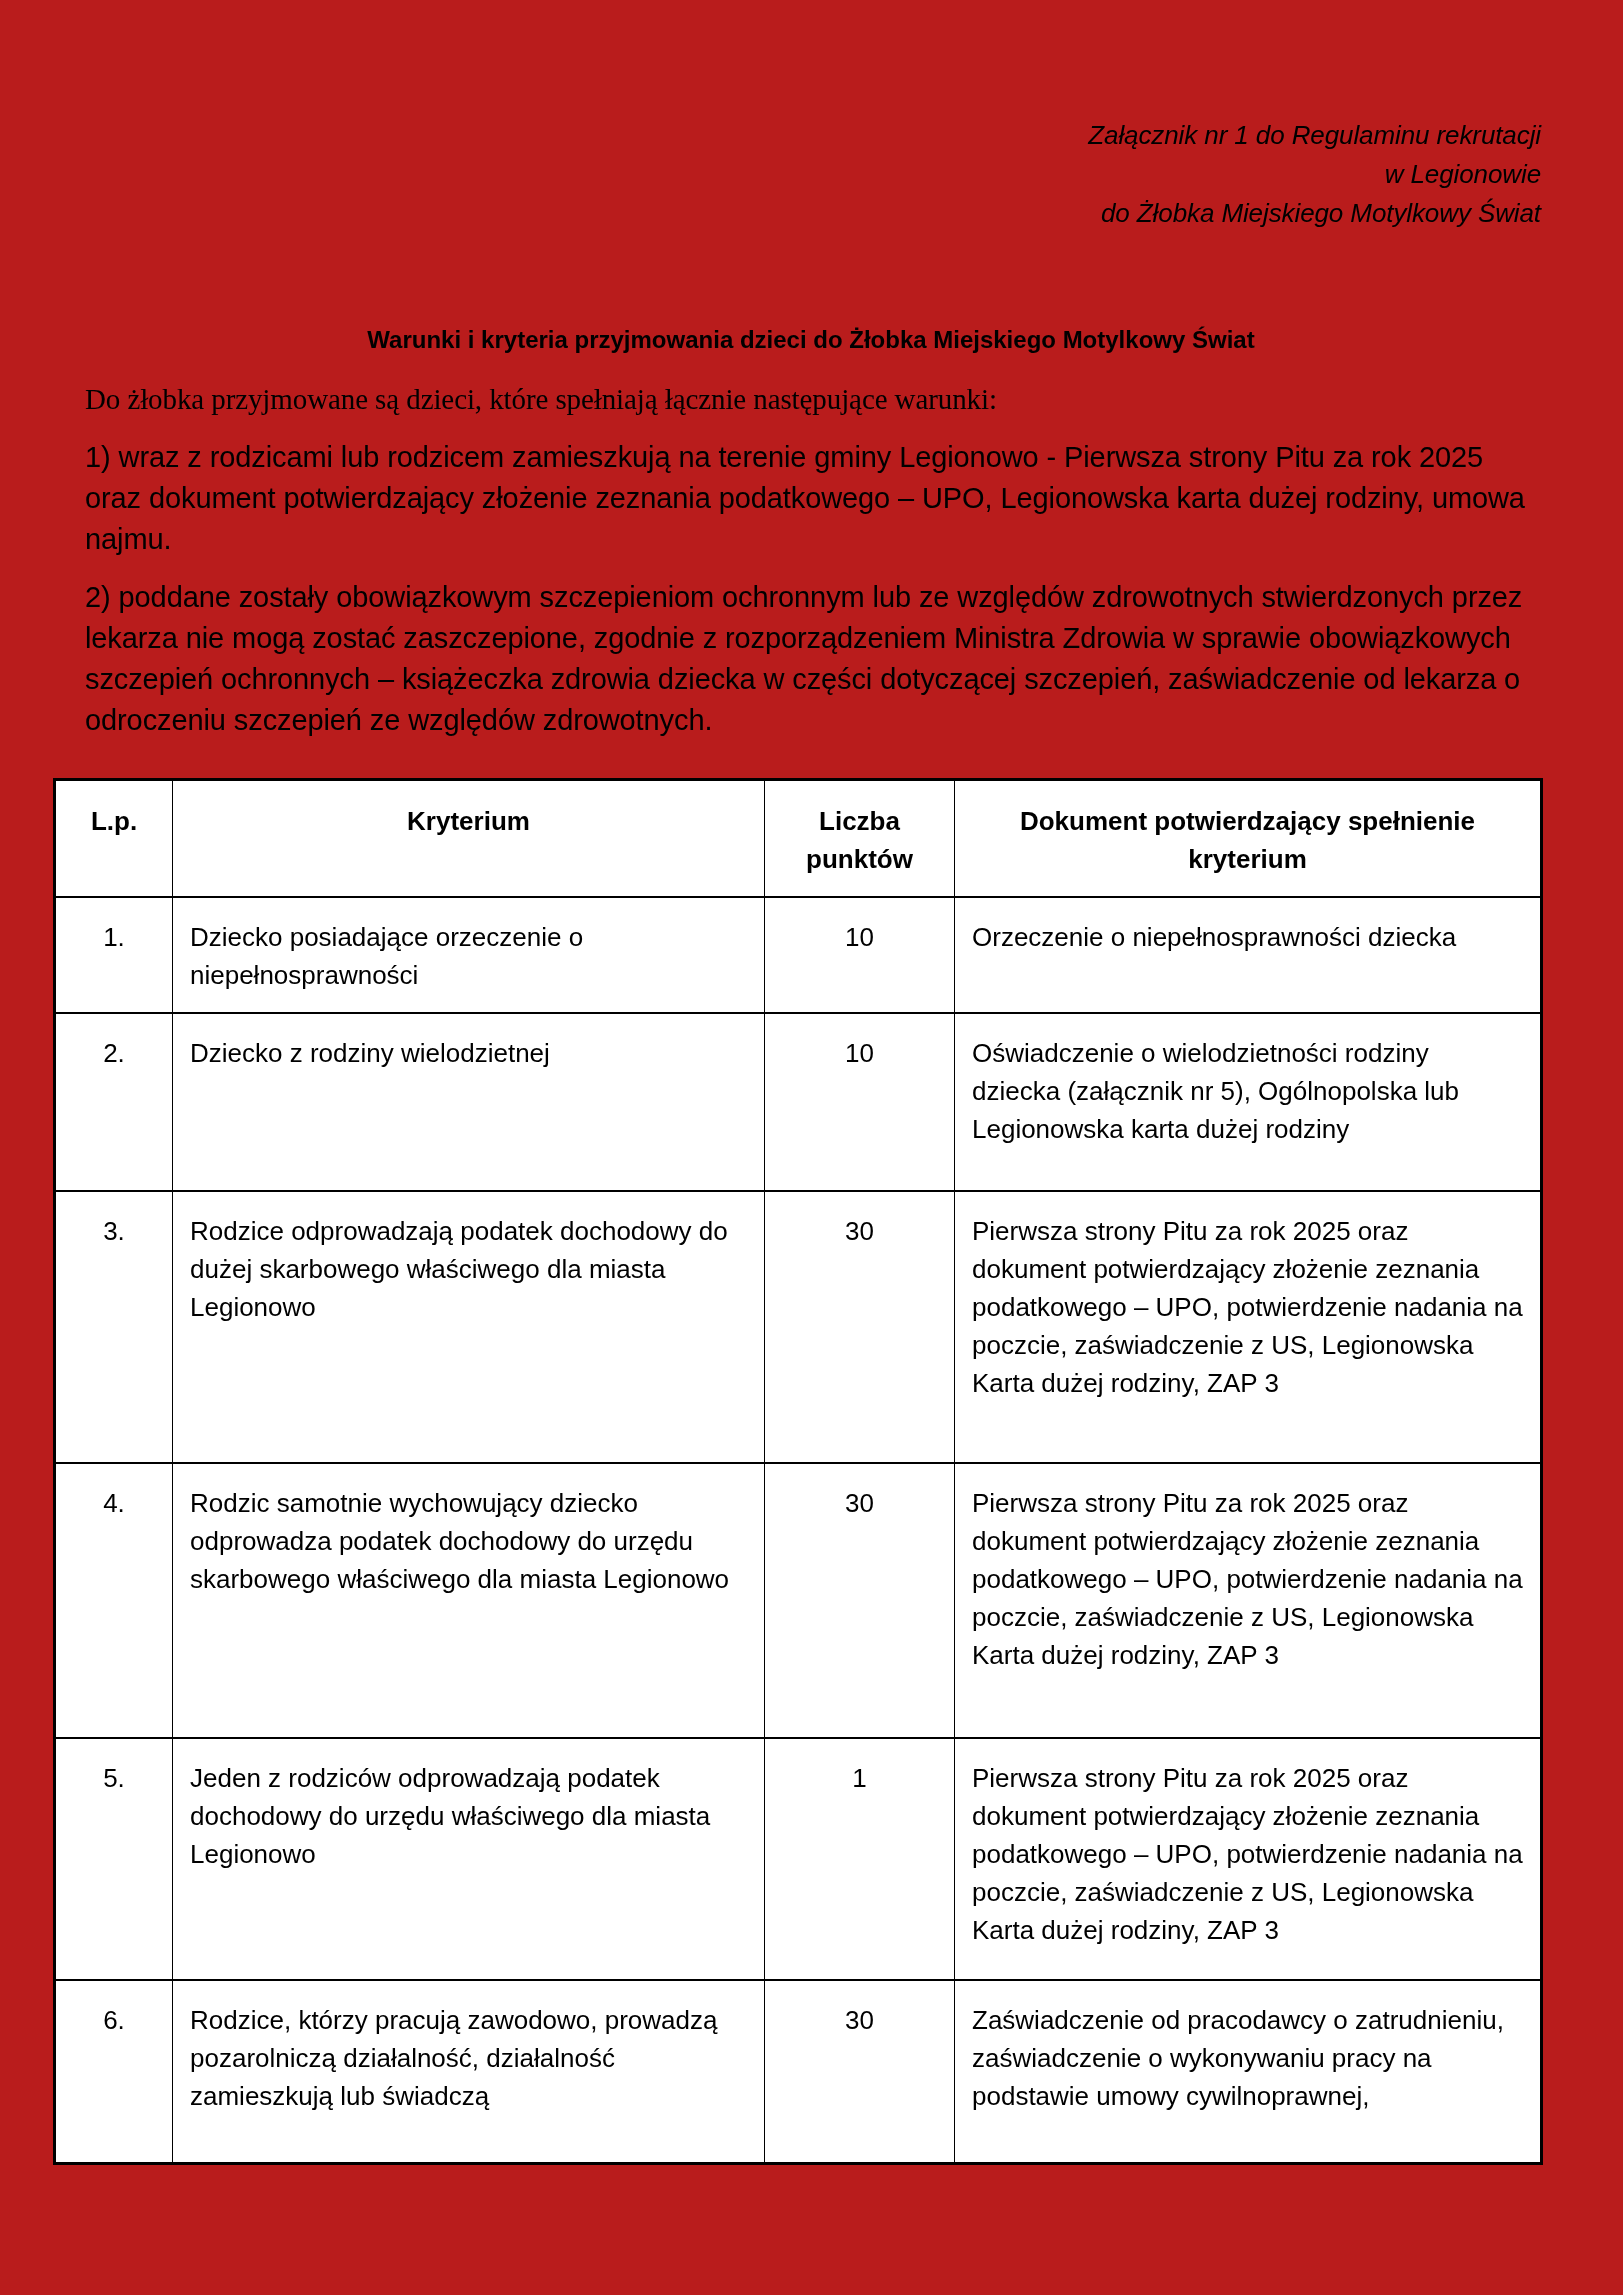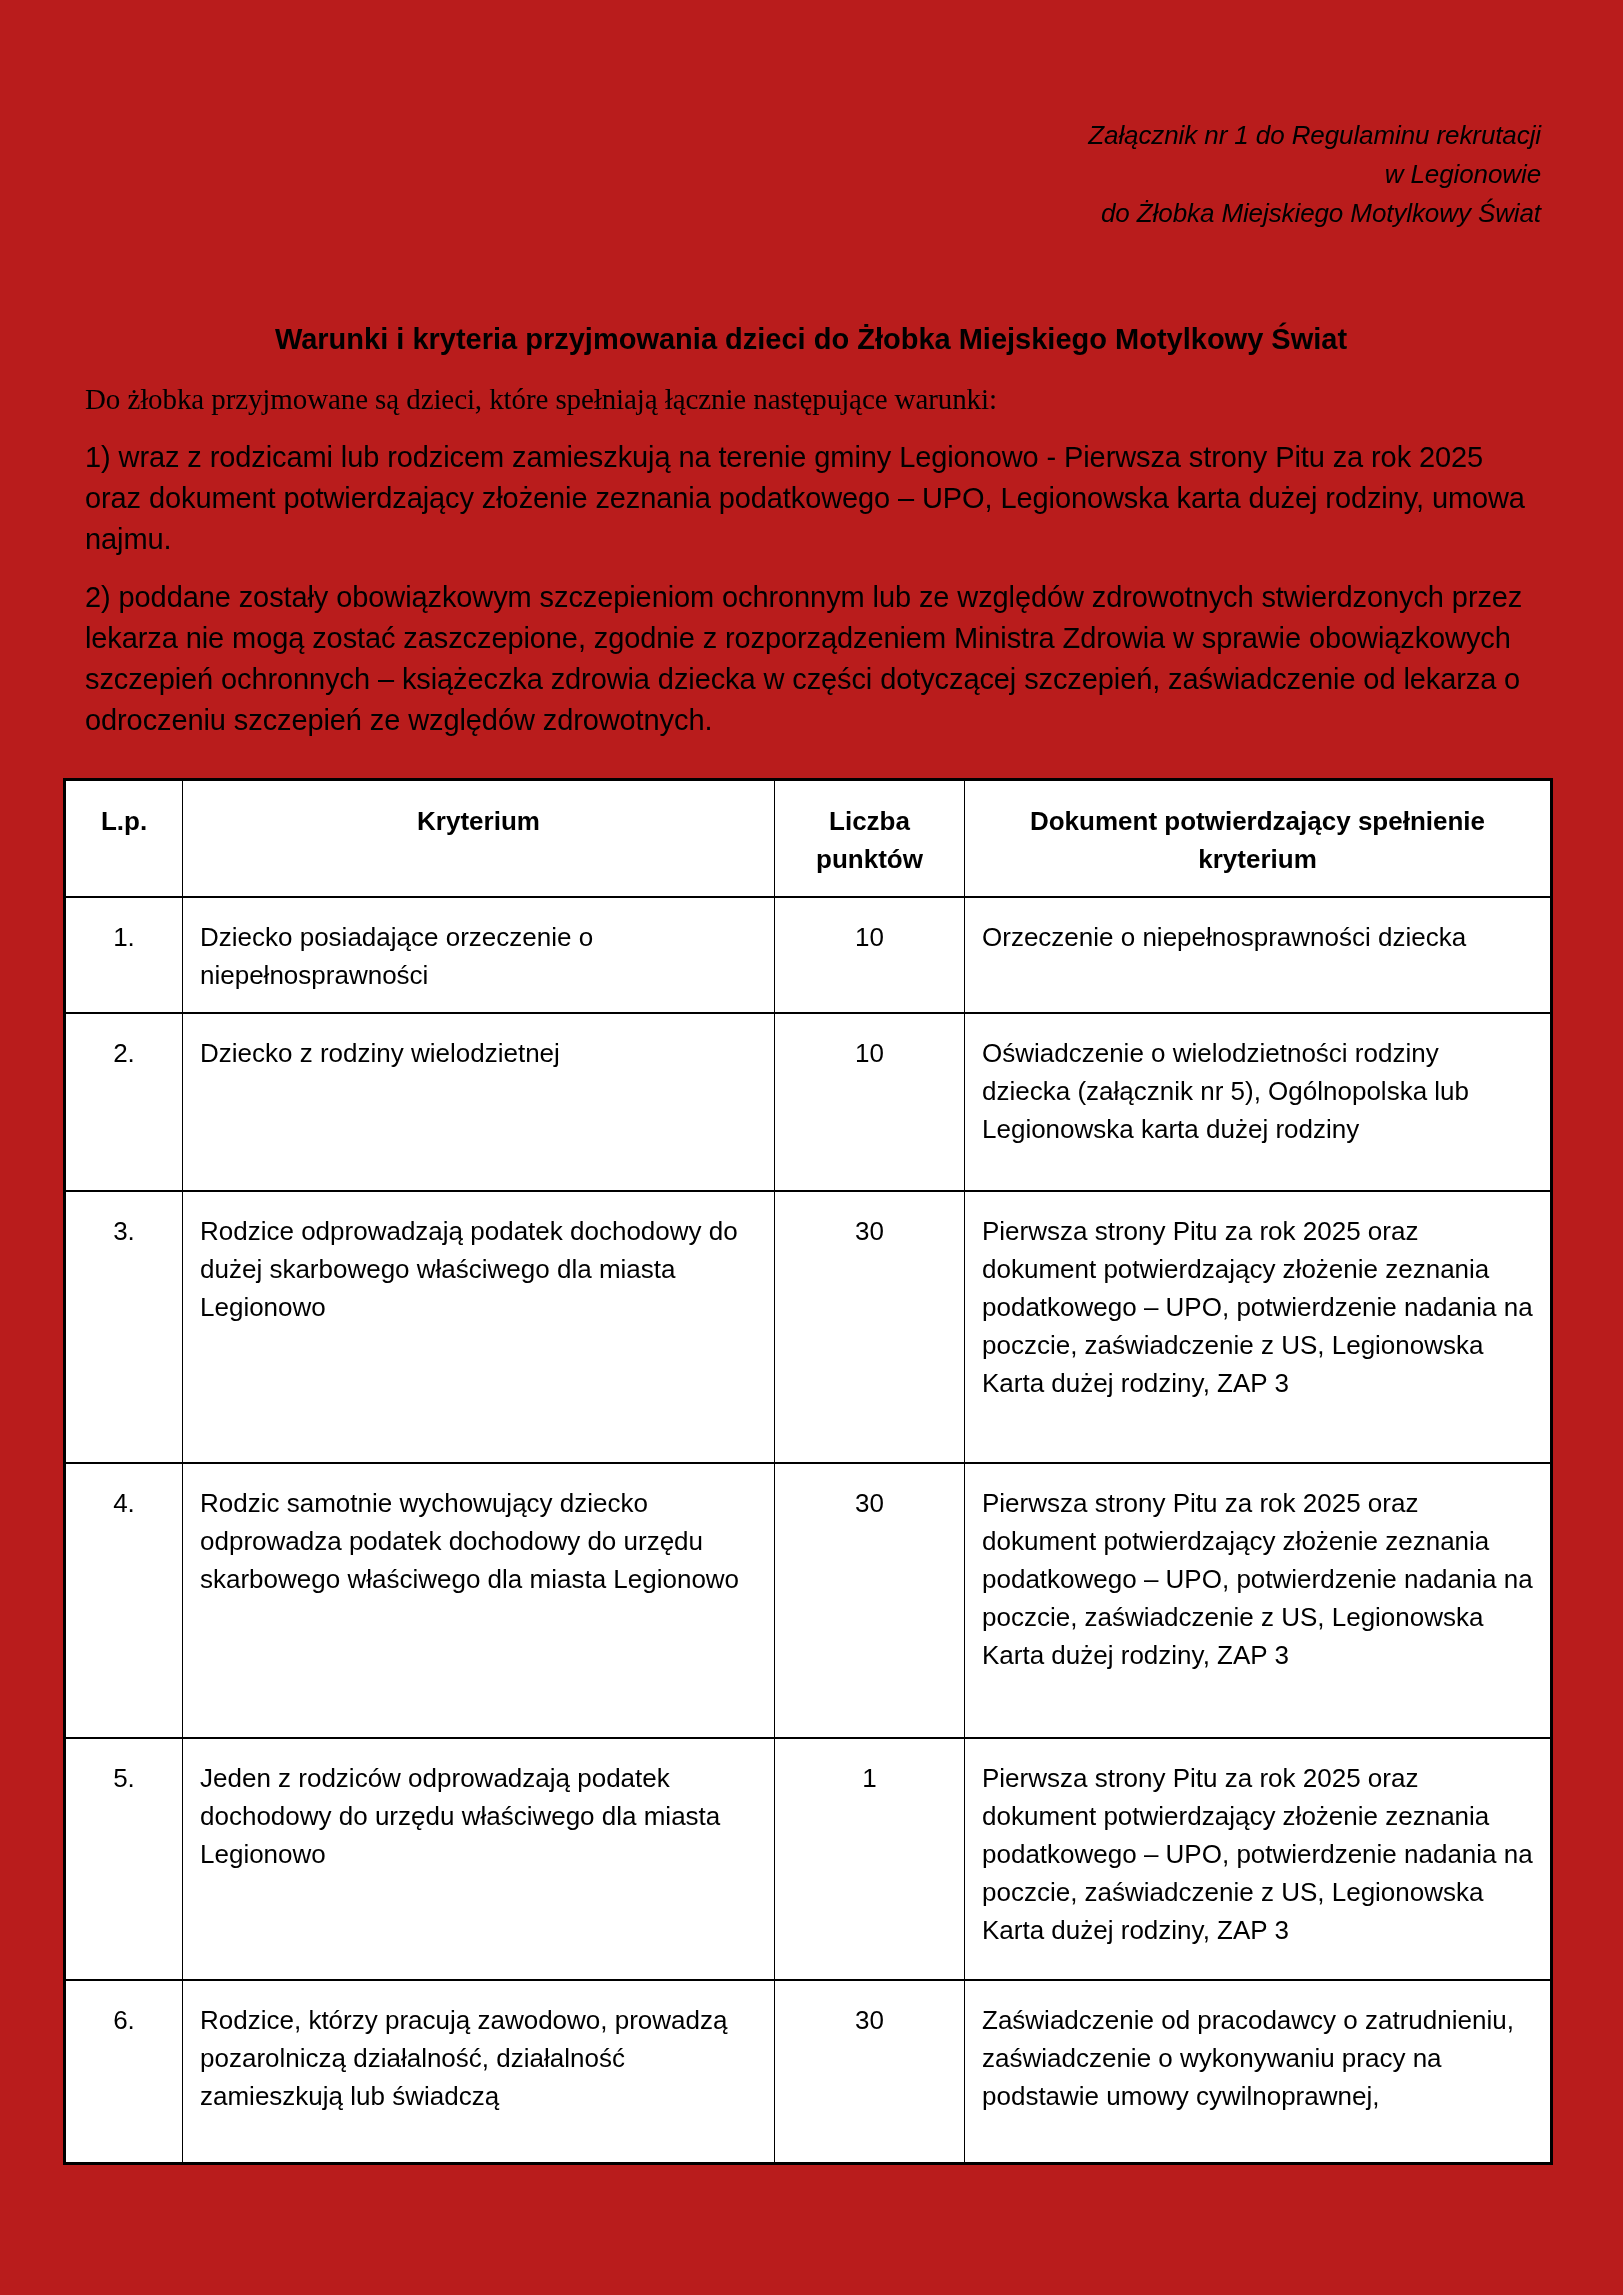--- a/index.html
+++ b/index.html
@@ -36,21 +36,21 @@
   .doc-header div { white-space: nowrap; }
 
   
   .doc-title {
     position: absolute;
     left: 85px;
     top: 321px;
     width: 1452px;
     text-align: center;
     font-weight: bold;
-    font-size: 29px;
+    font-size: 24px;
     line-height: 37px;
   }
 
   
   .body-wrap {
     position: absolute;
     left: 85px;
     top: 379px;
     width: 1456px;
   }
@@ -59,21 +59,21 @@
     line-height: 41px;
     text-align: left;
     margin: 0 0 17px 0;
     letter-spacing: -0.1px;
   }
   .para.first { margin-top: 0; font-family: Liberation Serif, serif; }
 
   
   .crit-table {
     position: absolute;
-    left: 63px;
+    left: 53px;
     top: 778px;
     width: 1486px;
     border-collapse: collapse;
     table-layout: fixed;
     font-size: 26px;
   }
   .crit-table col.c-lp   { width: 118px; }
   .crit-table col.c-kry  { width: 592px; }
   .crit-table col.c-pts  { width: 190px; }
   .crit-table col.c-doc  { width: 587px; }

